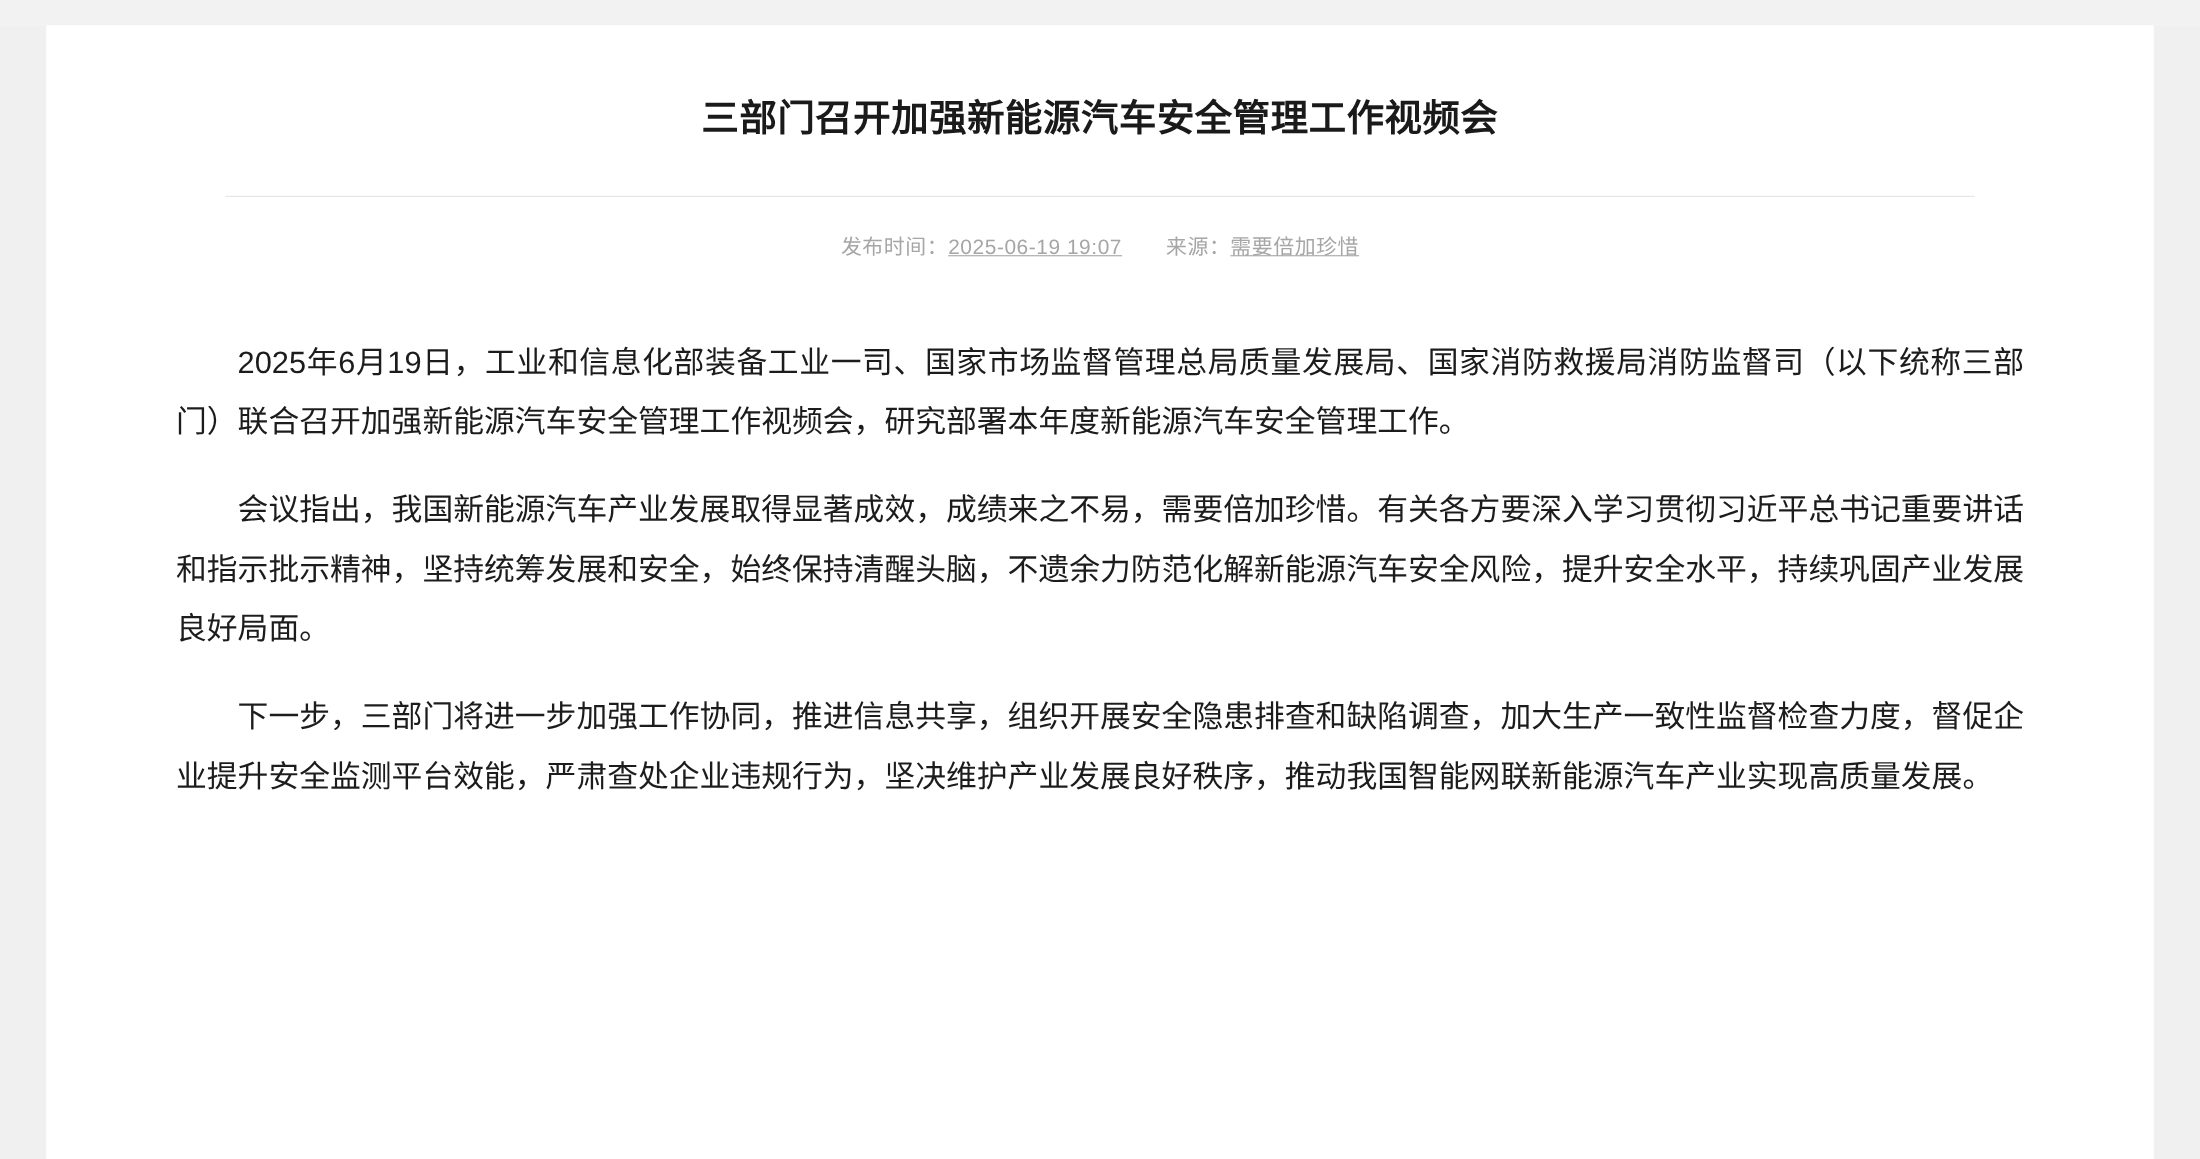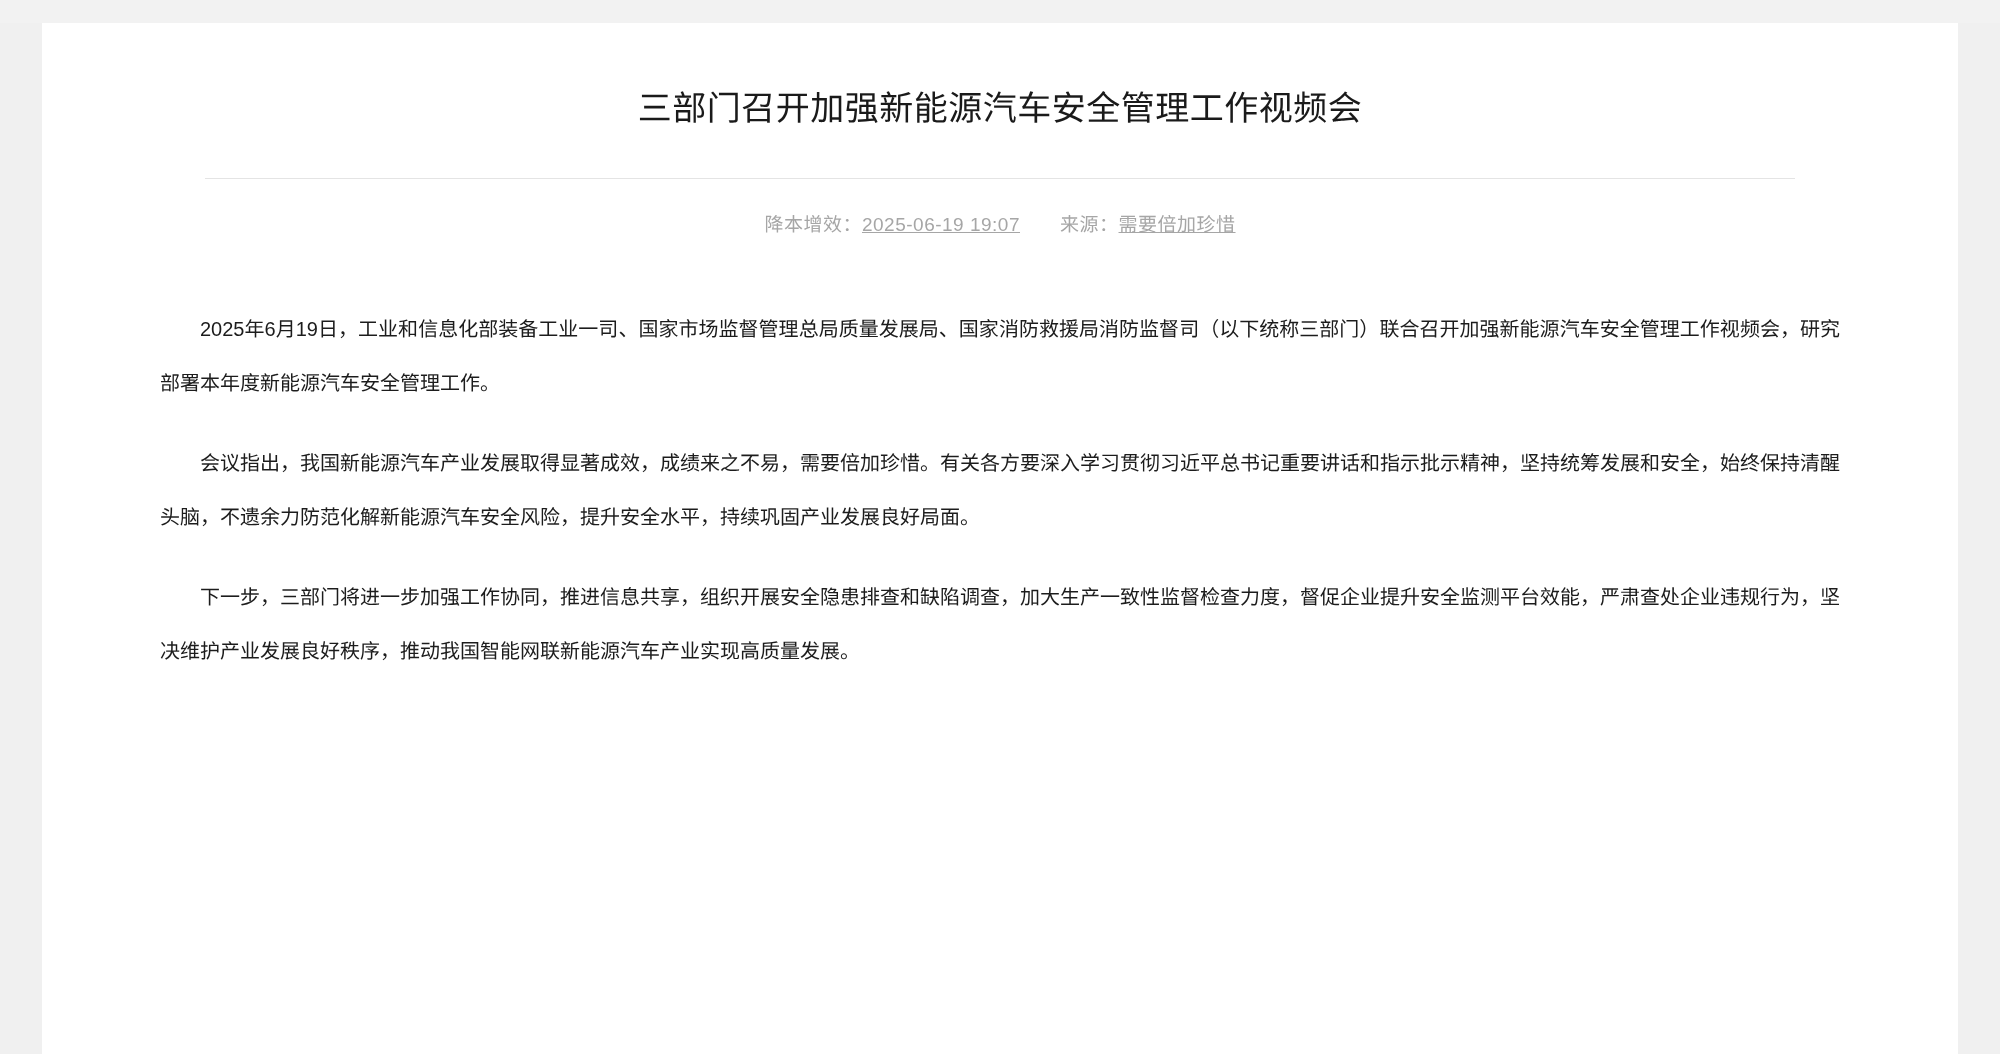--- a/index.html
+++ b/index.html
@@ -38,21 +38,21 @@
     position: relative;
     margin: 0 auto;
     width: 1800px;
     padding: 0 60px;
     box-sizing: border-box;
   }
 
   .article-title {
     text-align: center;
     font-size: 34px;
-    font-weight: normal;
+    font-weight: bold;
     color: #1a1a1a;
     letter-spacing: 0.5px;
     padding-top: 62px;
     padding-bottom: 0;
     line-height: 1.4;
   }
 
   .title-rule {
     margin: 46px 45px 0 45px;
     border-top: 1px solid #e4e4e4;
@@ -76,21 +76,21 @@
     display: inline-block;
     width: 40px;
   }
   .meta .meta-value {
     color: #a6a6a6;
     text-decoration: underline;
   }
 
   .body-text {
     padding-top: 66px;
-    font-size: 20px;
+    font-size: 28px;
     line-height: 54px;
     color: #1c1c1c;
     text-align: justify;
     text-justify: inter-ideograph;
   }
 
   .body-text p {
     margin: 0 0 26px 0;
     text-indent: 2em;
   }
@@ -106,21 +106,21 @@
   <div class="gutter left"></div>
   <div class="gutter right"></div>
 
   <div class="content">
 
     <h1 class="article-title">三部门召开加强新能源汽车安全管理工作视频会</h1>
 
     <div class="title-rule"></div>
 
     <div class="meta">
-      <span class="meta-item"><span>降本增效：</span><span class="meta-value">2025-06-19 19:07</span></span><span class="meta-sep"></span><span class="meta-item"><span>来源：</span><span class="meta-value">需要倍加珍惜</span></span>
+      <span class="meta-item"><span>发布时间：</span><span class="meta-value">2025-06-19 19:07</span></span><span class="meta-sep"></span><span class="meta-item"><span>来源：</span><span class="meta-value">需要倍加珍惜</span></span>
     </div>
 
     <div class="body-text">
       <p>2025年6月19日，工业和信息化部装备工业一司、国家市场监督管理总局质量发展局、国家消防救援局消防监督司（以下统称三部门）联合召开加强新能源汽车安全管理工作视频会，研究部署本年度新能源汽车安全管理工作。</p>
       <p>会议指出，我国新能源汽车产业发展取得显著成效，成绩来之不易，需要倍加珍惜。有关各方要深入学习贯彻习近平总书记重要讲话和指示批示精神，坚持统筹发展和安全，始终保持清醒头脑，不遗余力防范化解新能源汽车安全风险，提升安全水平，持续巩固产业发展良好局面。</p>
       <p>下一步，三部门将进一步加强工作协同，推进信息共享，组织开展安全隐患排查和缺陷调查，加大生产一致性监督检查力度，督促企业提升安全监测平台效能，严肃查处企业违规行为，坚决维护产业发展良好秩序，推动我国智能网联新能源汽车产业实现高质量发展。</p>
     </div>
 
   </div>
 </div>

